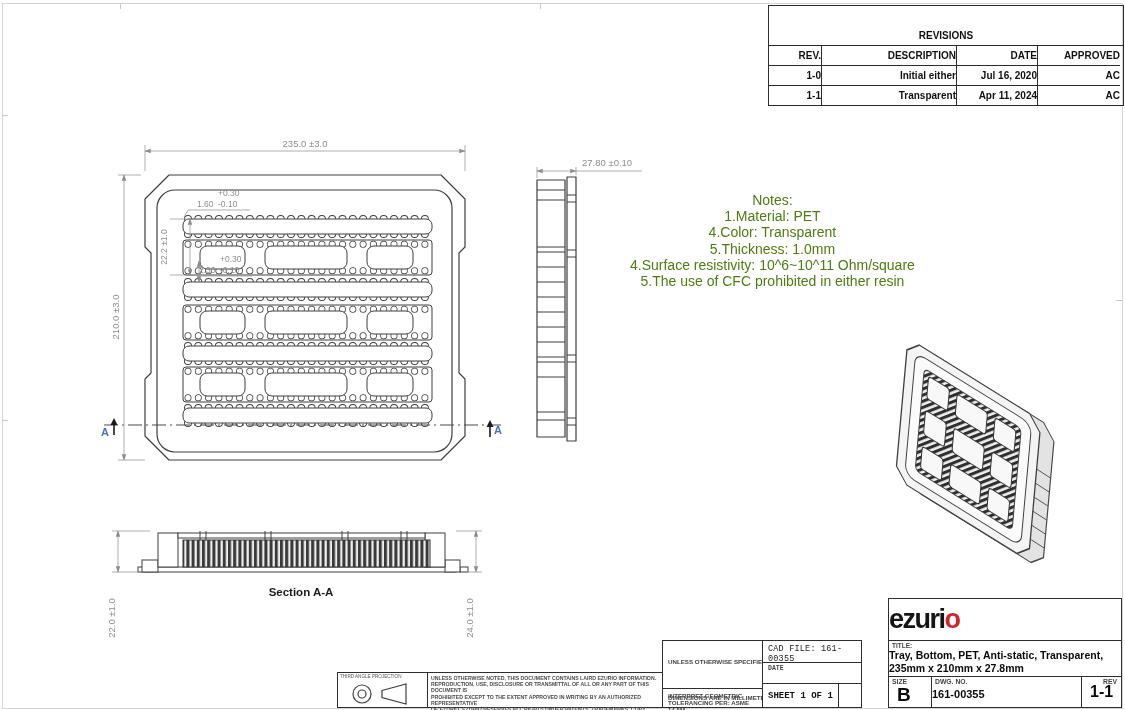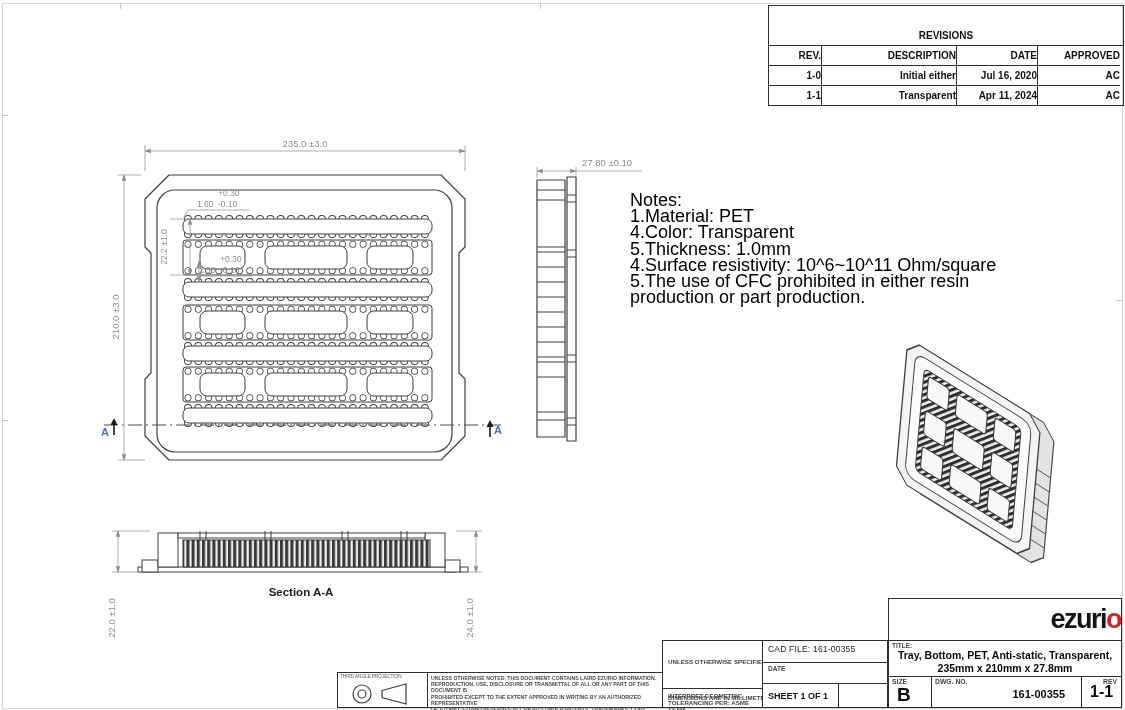--- a/index.html
+++ b/index.html
@@ -13,21 +13,21 @@
   .rev-table{position:absolute;left:768px;top:5px;width:354px;border:1.5px solid #2b2b2b;
              font-size:10px;font-weight:bold;color:#111;}
   .rev-title{height:19px;line-height:19px;text-align:center;border-bottom:1px solid #2b2b2b;margin-top:20px;}
   .rev-grid{display:grid;grid-template-columns:53px 135px 81px 82px;}
   .rev-cell{height:19px;line-height:19px;text-align:right;border-bottom:1px solid #2b2b2b;
             border-right:1px solid #2b2b2b;overflow:hidden;}
   .rev-cell.last{border-right:none;}
   .rev-cell.bottom{border-bottom:none;}
 
   
-  .notes{position:absolute;left:630px;top:192px;font-size:18px;line-height:16.2px;color:#000000;}
+  .notes{position:absolute;left:630px;top:192px;font-size:14px;line-height:16.2px;color:#4d7c0f;text-align:center;}
 
   
   svg{position:absolute;overflow:visible;}
   .ln{stroke:#3f3f3f;stroke-width:1.2;fill:none;stroke-linejoin:round;}
   .ln2{stroke:#3f3f3f;stroke-width:1;fill:none;}
   .wfill{fill:#ffffff;}
   .dotD{stroke:#3f3f3f;stroke-width:8;stroke-linecap:round;stroke-dasharray:0 10.3;fill:none;}
   .dotW{stroke:#ffffff;stroke-width:6.2;stroke-linecap:round;stroke-dasharray:0 10.3;fill:none;}
   .dotDs{stroke:#3f3f3f;stroke-width:7;stroke-linecap:round;stroke-dasharray:0 10.3;fill:none;}
   .dotWs{stroke:#ffffff;stroke-width:5.4;stroke-linecap:round;stroke-dasharray:0 10.3;fill:none;}
@@ -41,44 +41,44 @@
   
   .blk{position:absolute;border:1px solid #2e2e2e;box-sizing:border-box;background:#fff;color:#333;}
   .proj-box{left:337px;top:672px;width:91px;height:36px;}
   .proj-label{font-size:4.6px;text-align:left;padding:1px 0 0 2px;color:#555;}
   .legal-box{left:427px;top:672px;width:236px;height:36px;padding:2px 3px;
              font-size:5.2px;line-height:6.2px;font-weight:600;color:#4a4a4a;}
   .tol-box{left:662px;top:640px;width:101px;height:68px;}
   .tol-upper{height:44px;border-bottom:1px solid #2e2e2e;padding:3px 0 0 5px;
              font-size:6.2px;line-height:7.2px;font-weight:bold;color:#444;white-space:pre;}
   .tol-lower{padding:3px 0 0 5px;font-size:6.2px;line-height:7.2px;font-weight:bold;color:#444;}
-  .cad-col{left:762px;top:640px;width:126px;height:68px;}
+  .cad-col{left:762px;top:640px;width:100px;height:68px;font-family:Liberation Mono, monospace;}
   .cad-row{height:22px;border-bottom:1px solid #2e2e2e;padding:3px 0 0 5px;box-sizing:border-box;
            font-size:8.5px;color:#222;letter-spacing:0.2px;}
   .date-row{height:21px;border-bottom:1px solid #2e2e2e;padding:2px 0 0 5px;box-sizing:border-box;
             font-size:6.5px;font-weight:bold;color:#444;}
   .sheet-row{height:23px;display:flex;}
   .sheet-cell{width:70px;border-right:1px solid #2e2e2e;font-size:9px;font-weight:bold;color:#111;
               display:flex;align-items:center;padding-left:5px;}
 
   .title-blk{left:888px;top:598px;width:234px;height:110px;border-width:1.5px;}
-  .logo-row{height:41px;border-bottom:1px solid #2e2e2e;display:flex;align-items:center;justify-content:flex-end;}
+  .logo-row{height:41px;border-bottom:1px solid #2e2e2e;display:flex;align-items:center;justify-content:flex-start;}
   .logo{font-size:27px;font-weight:bold;letter-spacing:-1.5px;color:#141414;line-height:1;}
   .logo .red{color:#d2232a;}
   .title-row{height:35px;border-bottom:1px solid #2e2e2e;position:relative;}
   .title-label{position:absolute;left:3px;top:1px;font-size:6.5px;font-weight:bold;color:#444;}
-  .title-lines{padding-top:8px;text-align:center;font-size:10.5px;font-weight:bold;color:#0a0a0a;line-height:12.5px;}
+  .title-lines{padding-top:8px;text-align:left;font-size:10.5px;font-weight:bold;color:#0a0a0a;line-height:12.5px;}
   .sdr-row{height:30px;display:flex;}
   .size-cell{width:42px;border-right:1px solid #2e2e2e;position:relative;}
   .dwg-cell{width:149px;border-right:1px solid #2e2e2e;position:relative;}
   .rev-cell2{flex:1;position:relative;}
   .cell-label{position:absolute;left:3px;top:1px;font-size:6.8px;font-weight:bold;color:#444;}
   .cell-label.right{left:auto;right:4px;}
   .size-val{position:absolute;left:8px;top:7px;font-size:19px;font-weight:bold;color:#0a0a0a;}
-  .dwg-val{position:absolute;left:0;right:16px;top:11px;text-align:right;font-size:11px;font-weight:bold;color:#0a0a0a;}
+  .dwg-val{position:absolute;left:0;right:0;top:11px;text-align:left;font-size:11px;font-weight:bold;color:#0a0a0a;}
   .rev-val{position:absolute;left:8px;top:6px;font-size:16px;font-weight:bold;color:#0a0a0a;}
 </style>
 </head>
 <body>
 
 <div class="sheet">
   <div class="border-frame"></div>
   <div class="ztick" style="left:120px;top:3px;width:1px;height:6px;"></div>
   <div class="ztick" style="left:540px;top:3px;width:1px;height:6px;"></div>
   <div class="ztick" style="left:2px;top:115px;width:6px;height:1px;"></div>
@@ -106,21 +106,20 @@
     </div>
   </div>
 
   <div class="notes">
     <div>Notes:</div>
     <div>1.Material: PET</div>
     <div>4.Color: Transparent</div>
     <div>5.Thickness: 1.0mm</div>
     <div>4.Surface resistivity: 10^6~10^11 Ohm/square</div>
     <div>5.The use of CFC prohibited in either resin</div>
-    <div>production or part production.</div>
   </div>
 
   <svg style="left:100px;top:135px;" width="405" height="335" viewBox="0 0 405 335">
     <defs>
       <marker id="ar1" viewBox="0 0 10 10" refX="9" refY="5" markerWidth="8" markerHeight="8" orient="auto-start-reverse">
         <path d="M0,1.5 L10,5 L0,8.5 z" fill="#8d8d8d"></path>
       </marker>
     </defs>
 
     <path class="ln wfill" d="M 69,40 H 341 L 365,64 V 112 L 359,118 V 238 L 365,244 V 301 L 341,325 H 69 L 45,301 V 244 L 51,238 V 118 L 45,112 V 64 Z"></path>

